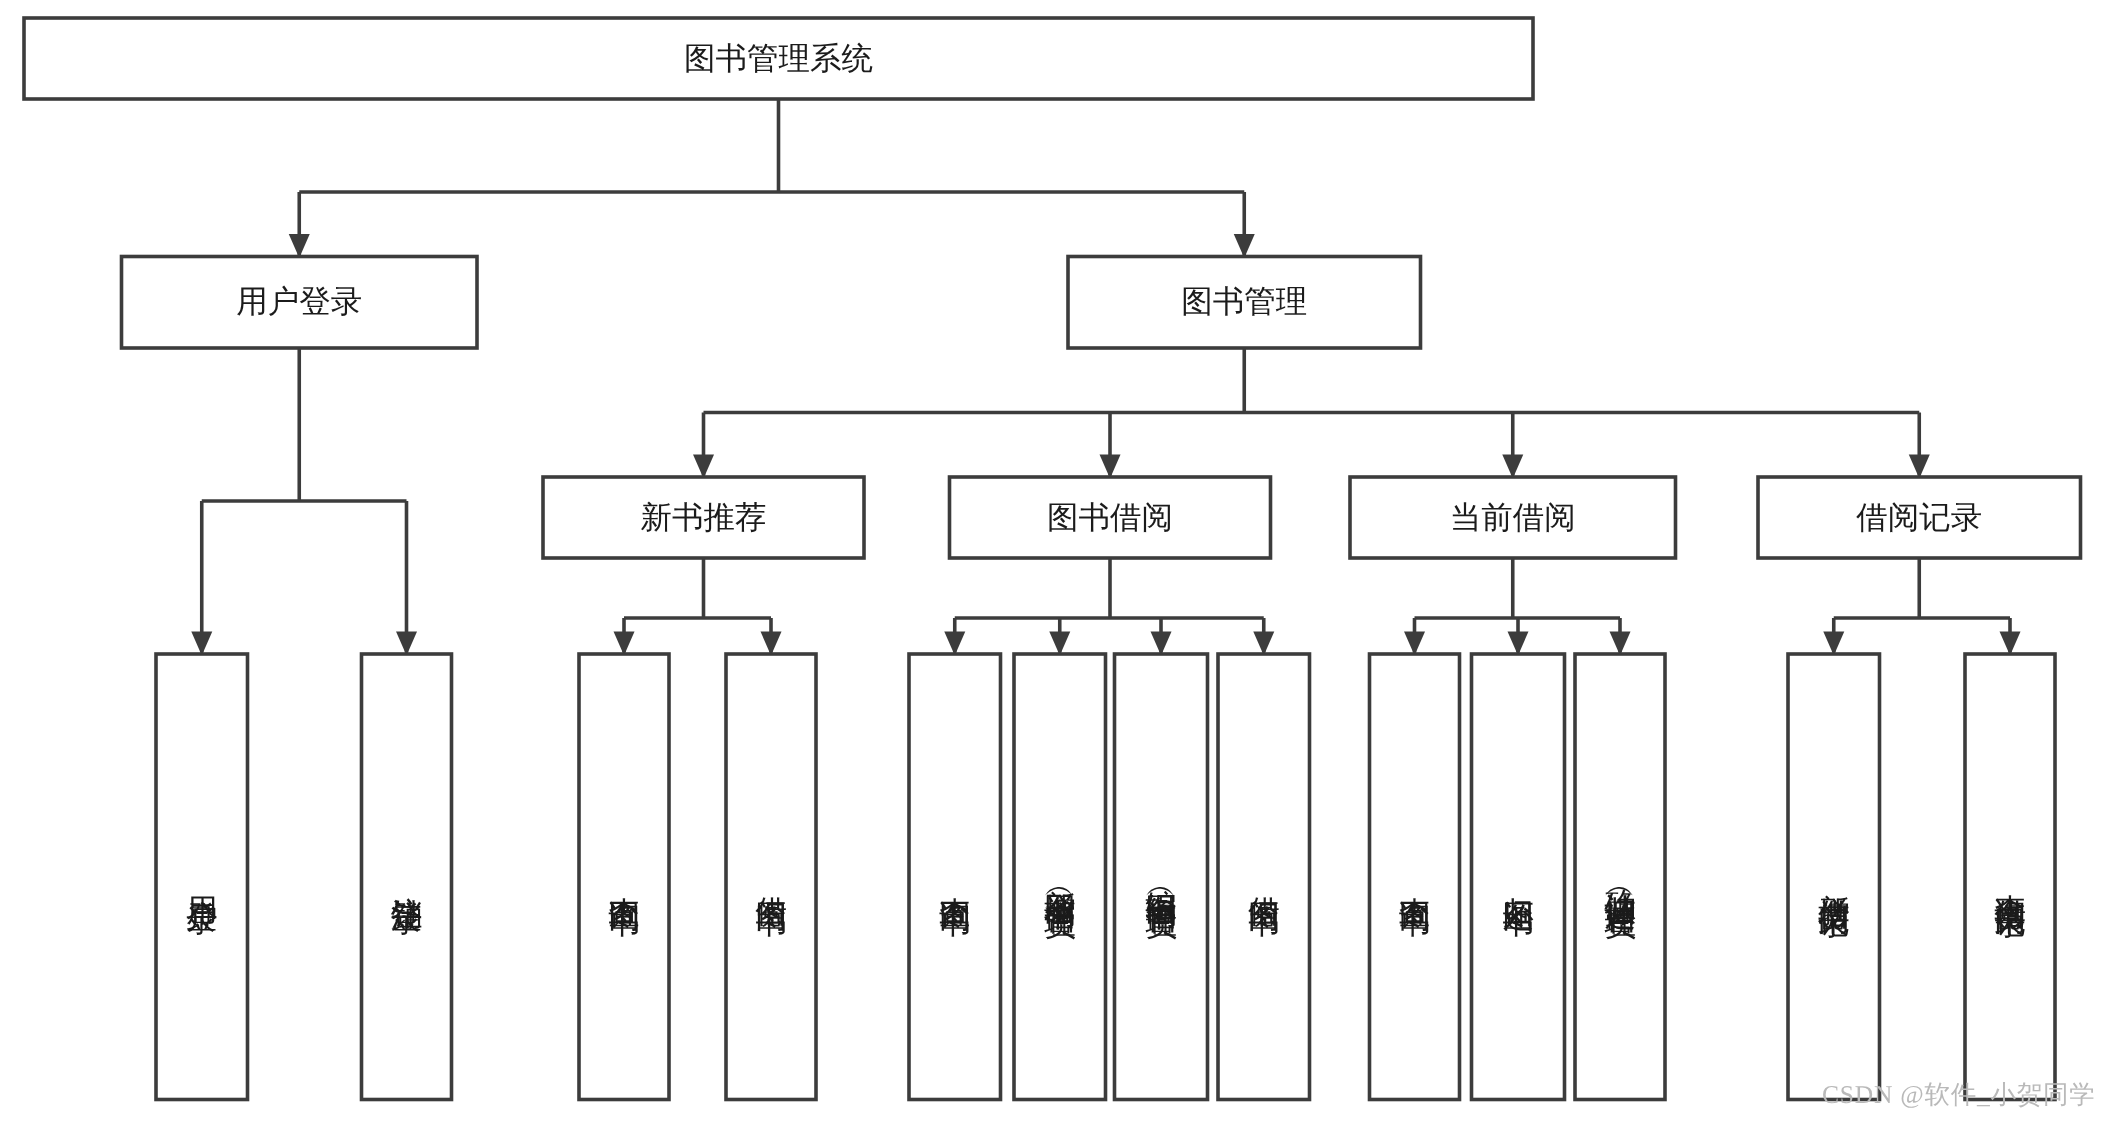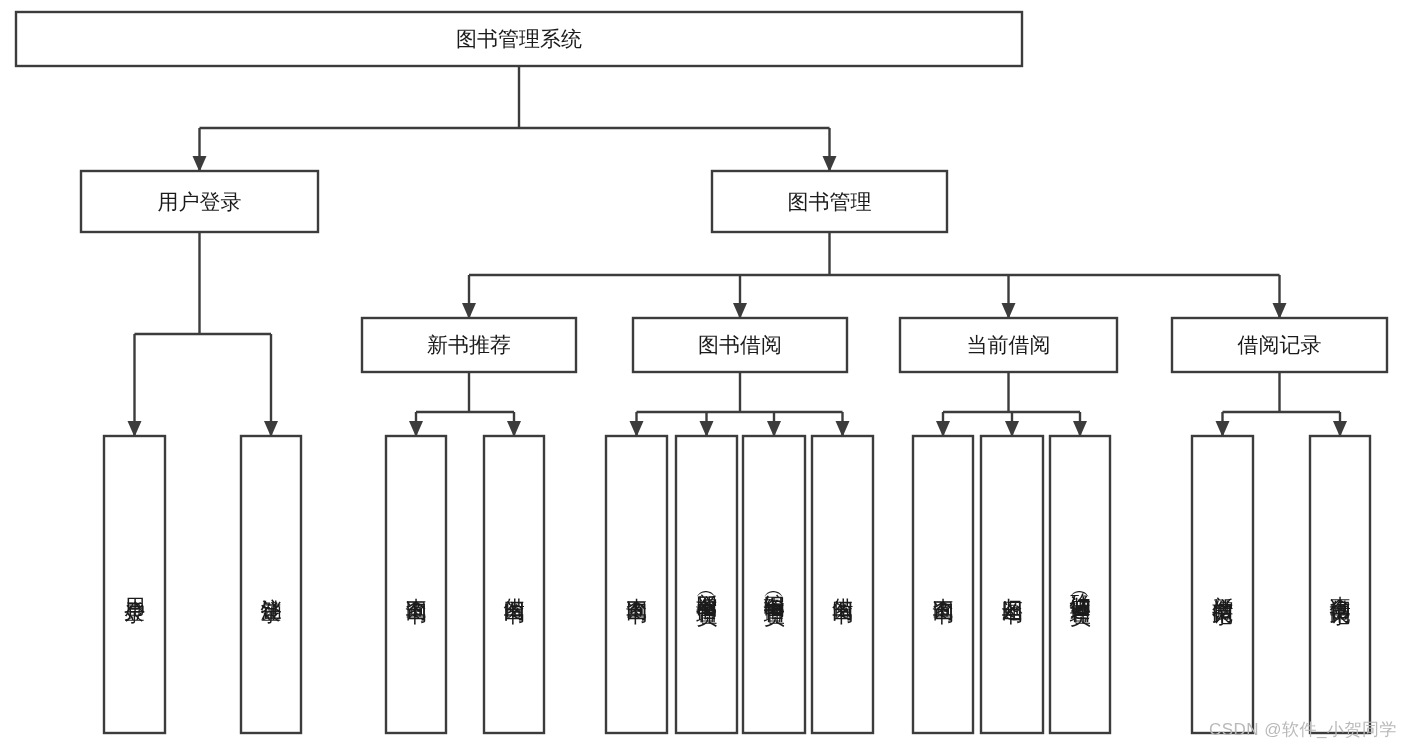--- a/index.html
+++ b/index.html
@@ -59,21 +59,21 @@
     color: #1b1b1b;
     letter-spacing: 2px;
     text-align: center;
     white-space: nowrap;
     pointer-events: none;
   }
   .watermark {
     position: absolute;
     right: 8px;
     bottom: 6px;
-    font-family: Liberation Sans, sans-serif;
+    font-family: Liberation Serif, serif;
     font-size: 17px;
     color: #b9b9b9;
     letter-spacing: 0.5px;
     white-space: nowrap;
   }
 </style>
 </head>
 <body>
 
 <div id="diagram-root">

